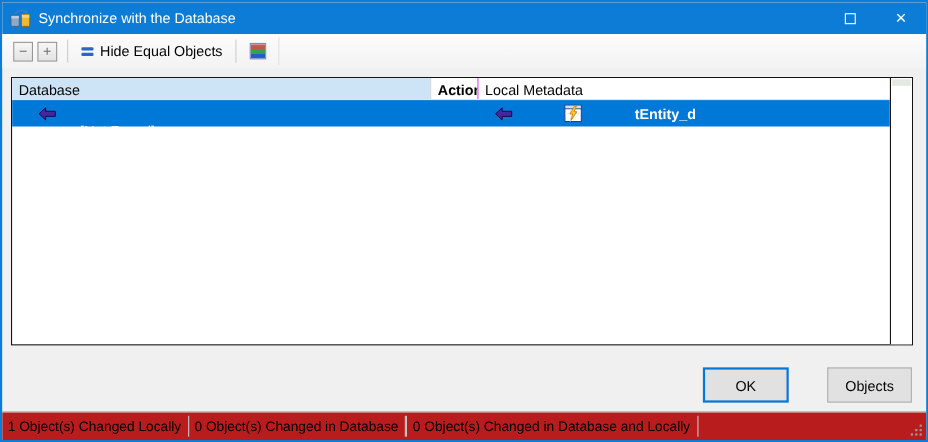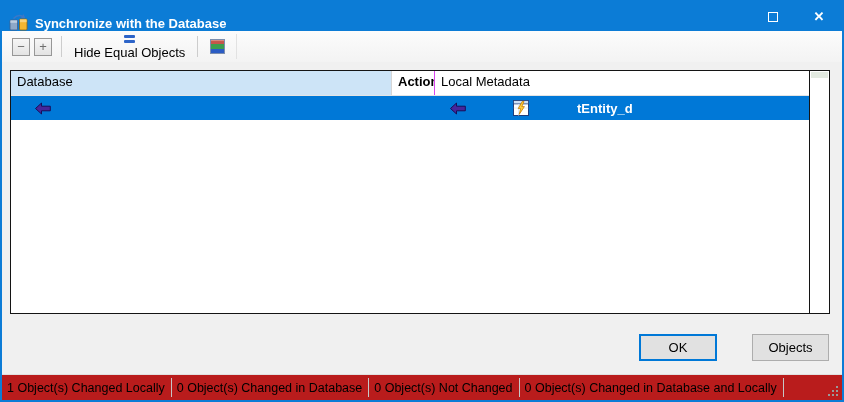--- a/index.html
+++ b/index.html
@@ -14,21 +14,21 @@
     background:#f0f0f0;
     border:2px solid #0c7cd6;
     font-size:13px;
     color:#000;
     overflow:hidden;
   }
   
   .titlebar {
     position:absolute; top:0; left:0; right:0; height:29px;
     background:#0c7cd6;
-    display:flex; align-items:flex-end;font-weight:bold;
+    display:flex; align-items:center;
   }
   .title-icon { margin-left:7px; width:19px; height:17px; flex:0 0 auto; }
   .title-text { color:#fff; margin-left:7px; font-size:13px; white-space:nowrap; }
   .caption-buttons { margin-left:auto; display:flex; height:29px; }
   .caption-btn {
     width:46px; height:29px;
     display:flex; align-items:center; justify-content:center;
     color:#fff; cursor:default;
   }
   .max-glyph { width:10px; height:10px; border:1px solid #fff; display:block; }
@@ -43,22 +43,22 @@
   .tool-btn-sq {
     width:18px; height:18px;
     border:1px solid #979797;
     background:linear-gradient(#f6f6f6,#e3e3e3);
     display:flex; align-items:center; justify-content:center;
     color:#6e6e6e; font-size:13px; line-height:1;
     margin-right:4px;
   }
   .tb-sep { width:1px; height:21px; background:#cdcdcd; margin:0 5px; }
   .tool-btn-flat {
-    display:flex; align-items:center; 
-    padding:4px 6px; background:transparent; border:1px solid transparent;flex-direction:column;
+    display:flex; align-items:center; gap:6px;
+    padding:4px 6px; background:transparent; border:1px solid transparent;
   }
   .eq-icon { display:block; }
   .eq-icon i { display:block; width:11px; height:3px; background:#2d64c8; margin:2px 0; border-radius:1px; }
   .legend-sq {
     width:15px; height:15px;
     border:1px solid #7d8fae;
     background:linear-gradient(
       #e0a39b 0%, #c6554a 12%, #c6554a 34%,
       #3c9e4f 34%, #3c9e4f 67%,
       #2b5cc4 67%, #2b5cc4 100%);
@@ -66,21 +66,21 @@
   .band-edge { width:1px; height:25px; background:#e2e2e2; margin-left:4px; }
   
   .sync-table {
     position:absolute; left:8px; top:68px;
     width:820px; height:244px;
     background:#fff;
     border:1px solid #141414;
     display:flex;
   }
   .table-main { flex:1; display:flex; flex-direction:column; overflow:hidden; }
-  .thead { display:flex; height:25px; border-bottom:1px solid #e4e4e4; background:#fff; flex:0 0 auto; }
+  .thead { display:flex; height:20px; border-bottom:1px solid #e4e4e4; background:#fff; flex:0 0 auto; }
   .th { line-height:22px; padding-left:6px; white-space:nowrap; overflow:hidden; }
   .th-database { width:380px; background:#cde4f7; }
   .th-action { width:43px; border-left:1px solid #d6d6d6;font-weight:bold; }
   .th-local { flex:1; border-left:1px solid #d946ef; }
   .row {
     display:flex; height:24px; align-items:center; flex:0 0 auto;
   }
   .row.selected { background:#0078d7; color:#fff; }
   .cell-db { width:380px; display:flex; align-items:center; overflow:hidden; }
   .cell-action { width:44px; }
@@ -96,21 +96,21 @@
     border-left:1px solid #141414;
     background:#fff;
     position:relative;
   }
   .scroll-top-cap {
     position:absolute; top:1px; left:1px; right:1px; height:6px;
     background:#e3eae1;
   }
   
   .btn {
-    position:absolute; top:332px; height:27px;
+    position:absolute; top:332px; height:32px;
     background:#e1e1e1; font-size:13px;
     display:flex; align-items:center; justify-content:center;
     font-family:"Liberation Sans",sans-serif;
   }
   .btn-ok { left:637px; width:78px; border:2px solid #0078d7; }
   .btn-cancel { left:750px; width:77px; border:1px solid #adadad; }
   
   .statusbar {
     position:absolute; left:0; right:0; bottom:0; height:26px;
     background:#b91c1c; border-top:1px solid #e0e0e0;
@@ -204,21 +204,20 @@
   </div>
 
   <div class="btn btn-ok">OK</div>
   <div class="btn btn-cancel">Objects</div>
 
   <div class="statusbar">
     <div class="status-section">1 Object(s) Changed Locally</div>
     <div class="status-sep"></div>
     <div class="status-section">0 Object(s) Changed in Database</div>
     <div class="status-sep"></div>
-    <div class="status-section">0 Object(s) Not Changed</div>
     <div class="status-sep"></div>
     <div class="status-section">0 Object(s) Changed in Database and Locally</div>
     <div class="status-sep"></div>
     <svg class="resize-grip" viewBox="0 0 13 13">
       <rect x="10" y="2" width="2" height="2" fill="#9a9a9a"></rect>
       <rect x="6" y="6" width="2" height="2" fill="#9a9a9a"></rect>
       <rect x="10" y="6" width="2" height="2" fill="#9a9a9a"></rect>
       <rect x="2" y="10" width="2" height="2" fill="#9a9a9a"></rect>
       <rect x="6" y="10" width="2" height="2" fill="#9a9a9a"></rect>
       <rect x="10" y="10" width="2" height="2" fill="#9a9a9a"></rect>

